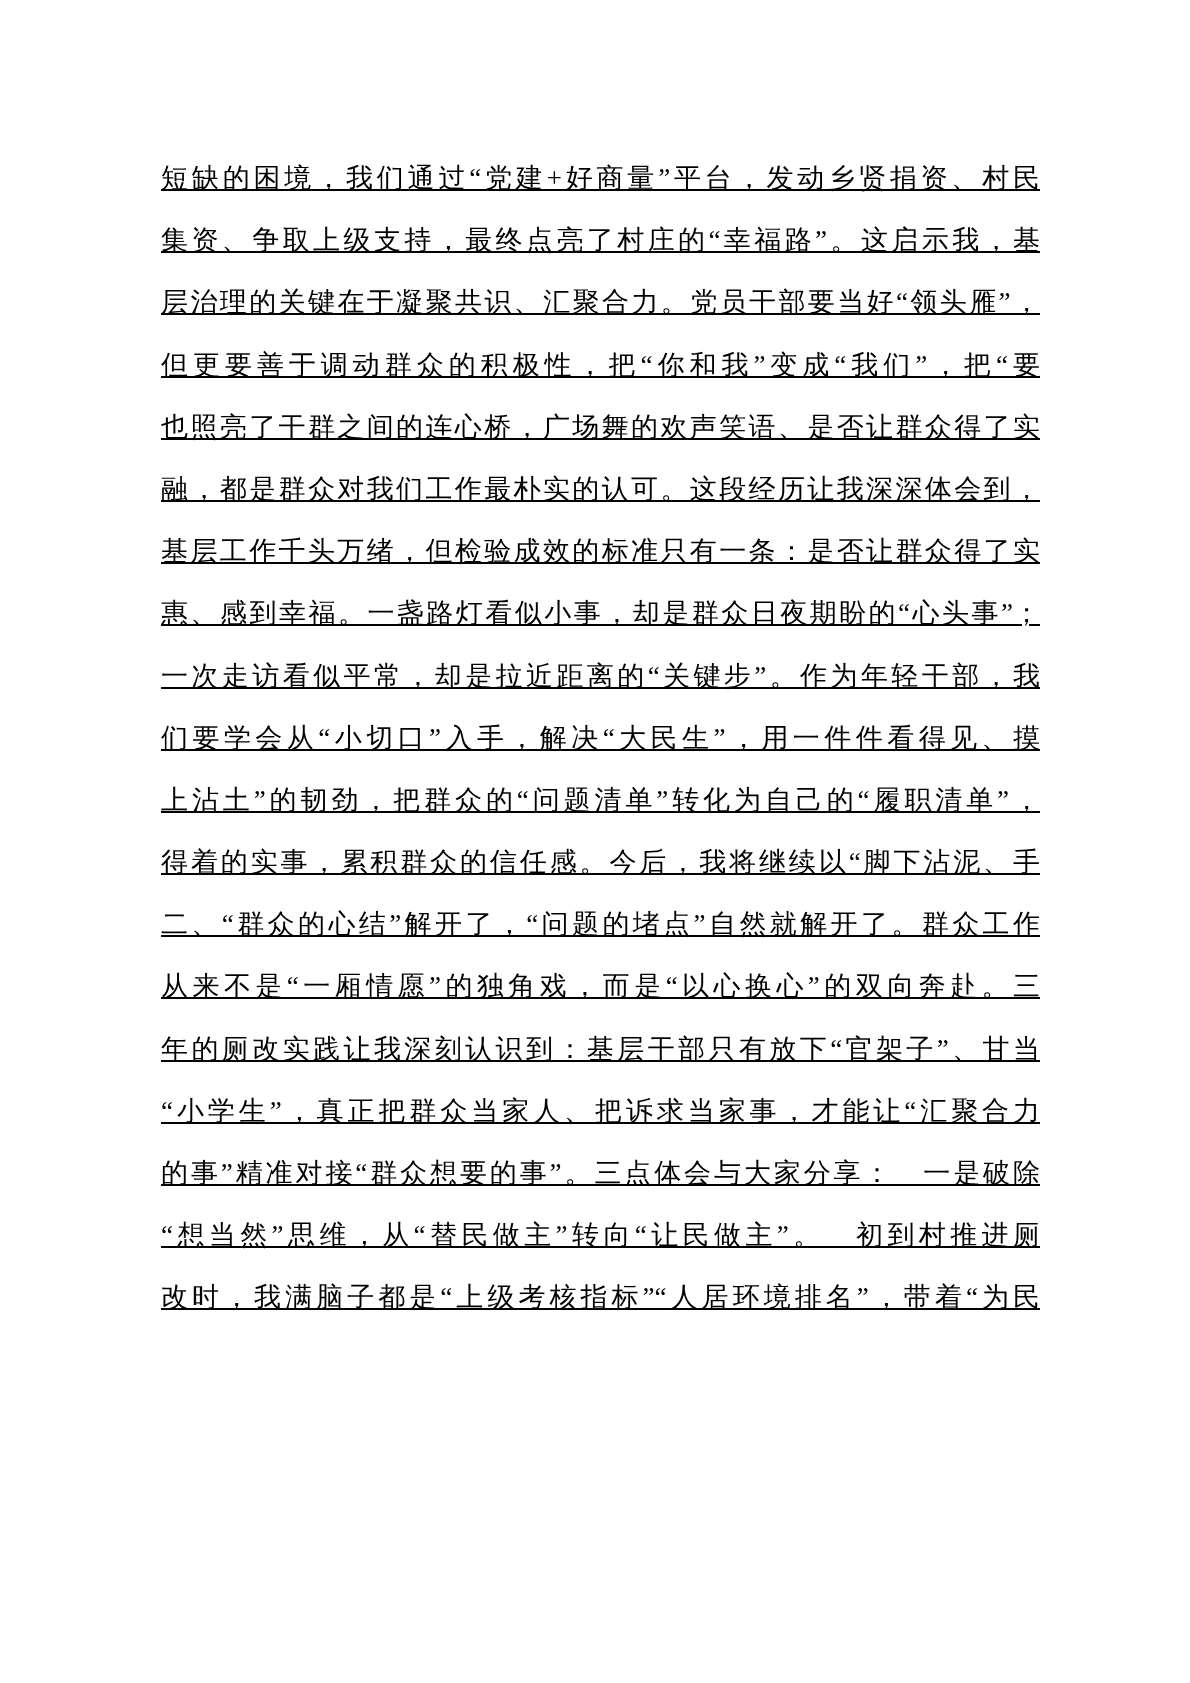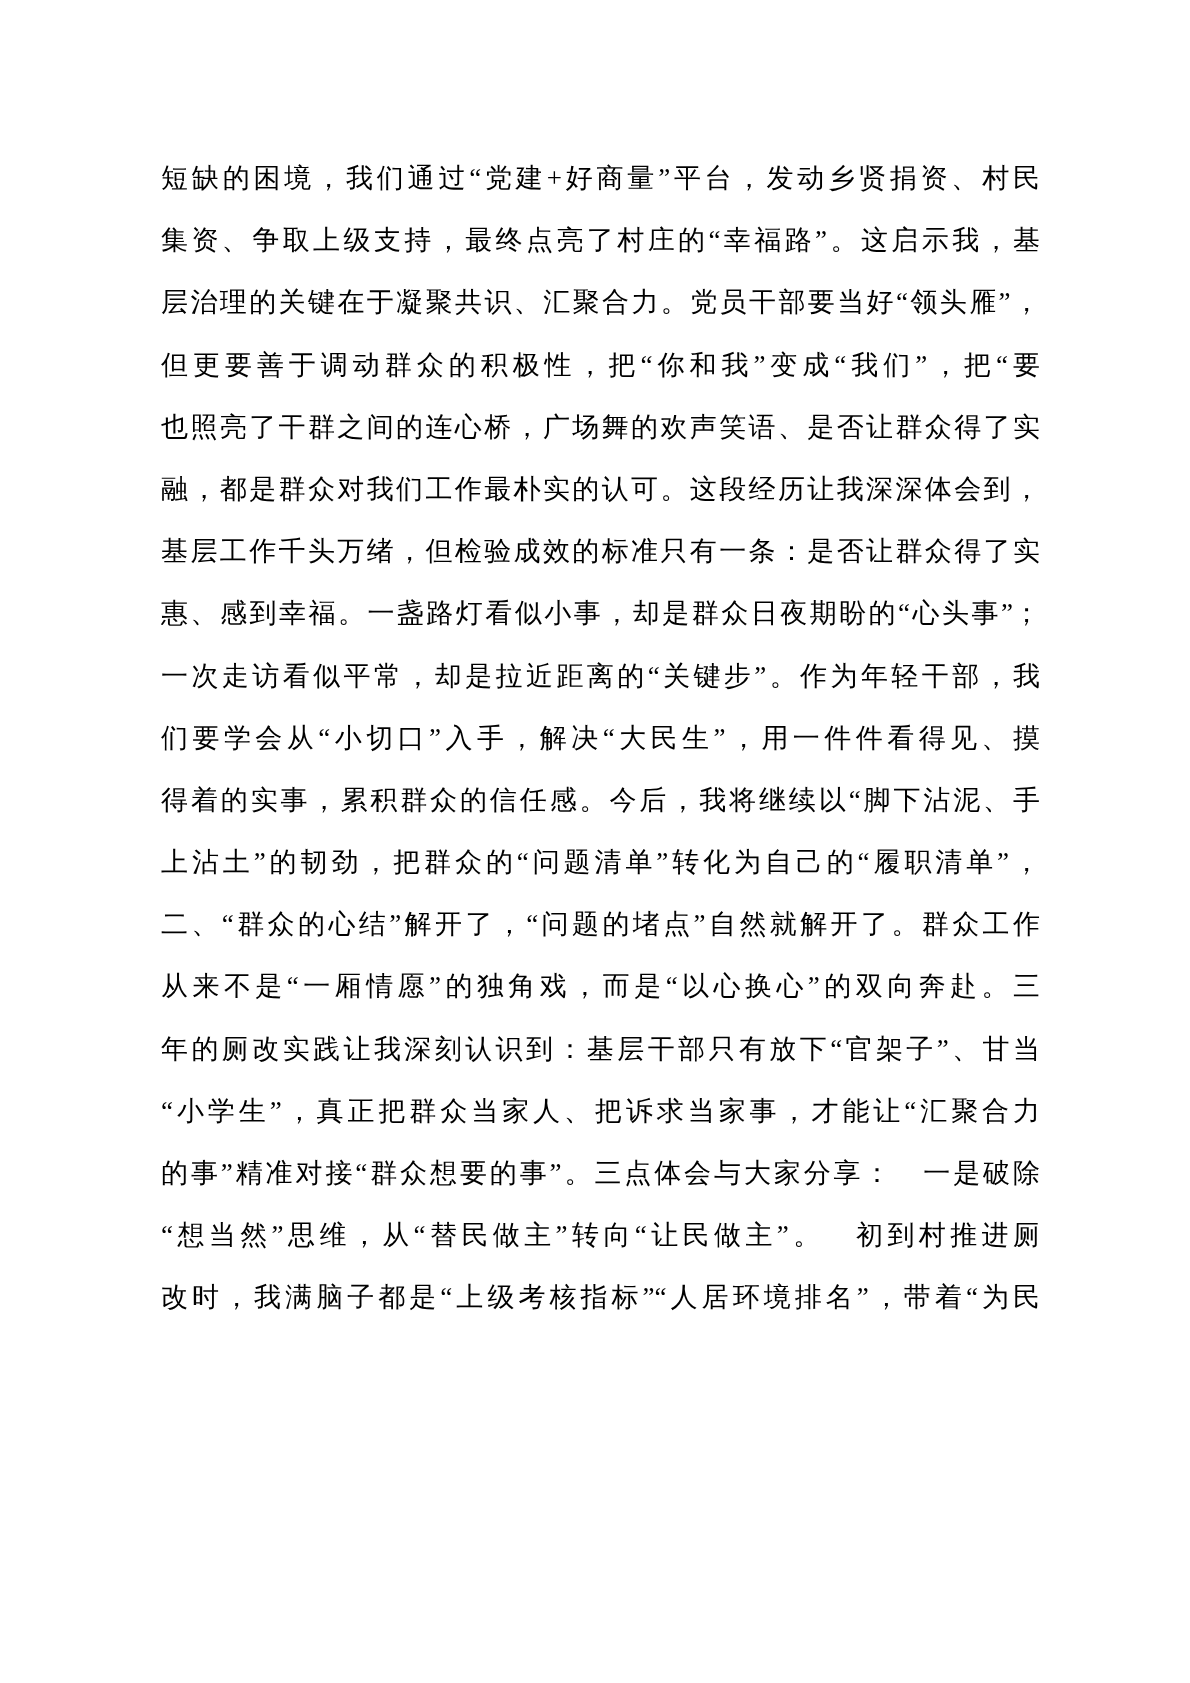--- a/index.html
+++ b/index.html
@@ -31,39 +31,40 @@
   .line {
     height: 62.2px;
     line-height: 62.2px;
     font-size: 27px;
     color: #000000;
     text-align: justify;
     text-align-last: justify;
     text-justify: inter-ideograph;
     overflow: hidden;
     white-space: pre-wrap;
+    text-decoration: underline;
   }
 </style>
 </head>
 <body>
 
 <div class="page">
   <div class="text-block">
     <div class="line">短缺的困境，我们通过“党建+好商量”平台，发动乡贤捐资、村民</div>
     <div class="line">集资、争取上级支持，最终点亮了村庄的“幸福路”。这启示我，基</div>
     <div class="line">层治理的关键在于凝聚共识、汇聚合力。党员干部要当好“领头雁”，</div>
     <div class="line">但更要善于调动群众的积极性，把“你和我”变成“我们”，把“要</div>
     <div class="line">也照亮了干群之间的连心桥，广场舞的欢声笑语、是否让群众得了实</div>
     <div class="line">融，都是群众对我们工作最朴实的认可。这段经历让我深深体会到，</div>
     <div class="line">基层工作千头万绪，但检验成效的标准只有一条：是否让群众得了实</div>
     <div class="line">惠、感到幸福。一盏路灯看似小事，却是群众日夜期盼的“心头事”；</div>
     <div class="line">一次走访看似平常，却是拉近距离的“关键步”。作为年轻干部，我</div>
     <div class="line">们要学会从“小切口”入手，解决“大民生”，用一件件看得见、摸</div>
+    <div class="line">上沾土”的韧劲，把群众的“问题清单”转化为自己的“履职清单”，</div>
     <div class="line">得着的实事，累积群众的信任感。今后，我将继续以“脚下沾泥、手</div>
-    <div class="line">上沾土”的韧劲，把群众的“问题清单”转化为自己的“履职清单”，</div>
     <div class="line">二、“群众的心结”解开了，“问题的堵点”自然就解开了。群众工作</div>
     <div class="line">从来不是“一厢情愿”的独角戏，而是“以心换心”的双向奔赴。三</div>
     <div class="line">年的厕改实践让我深刻认识到：基层干部只有放下“官架子”、甘当</div>
     <div class="line">“小学生”，真正把群众当家人、把诉求当家事，才能让“汇聚合力</div>
     <div class="line">的事”精准对接“群众想要的事”。三点体会与大家分享：　一是破除</div>
     <div class="line">“想当然”思维，从“替民做主”转向“让民做主”。　初到村推进厕</div>
     <div class="line">改时，我满脑子都是“上级考核指标”“人居环境排名”，带着“为民</div>
   </div>
 </div>
 

